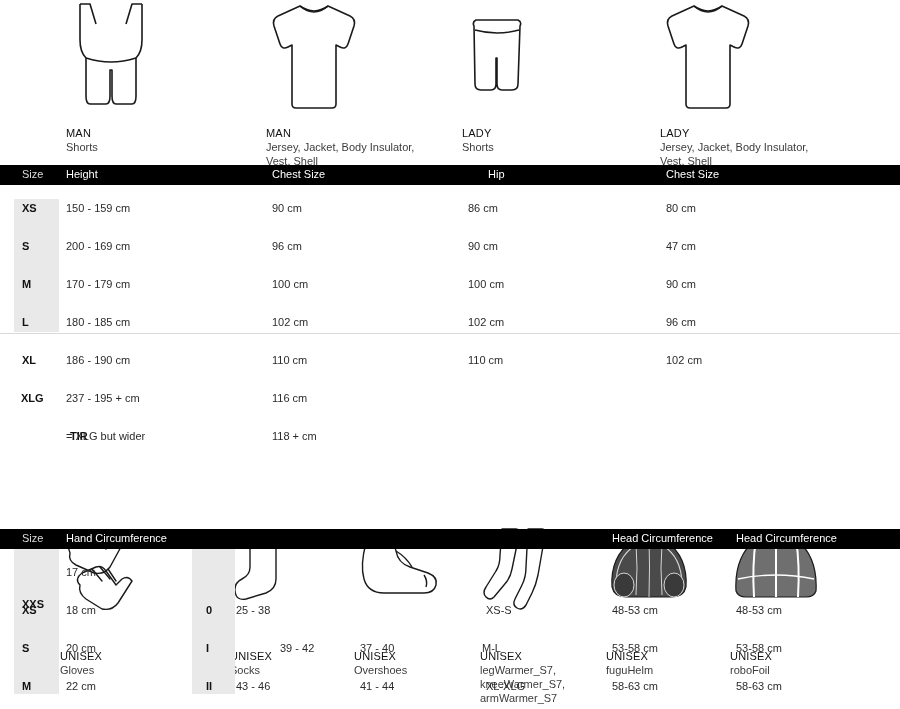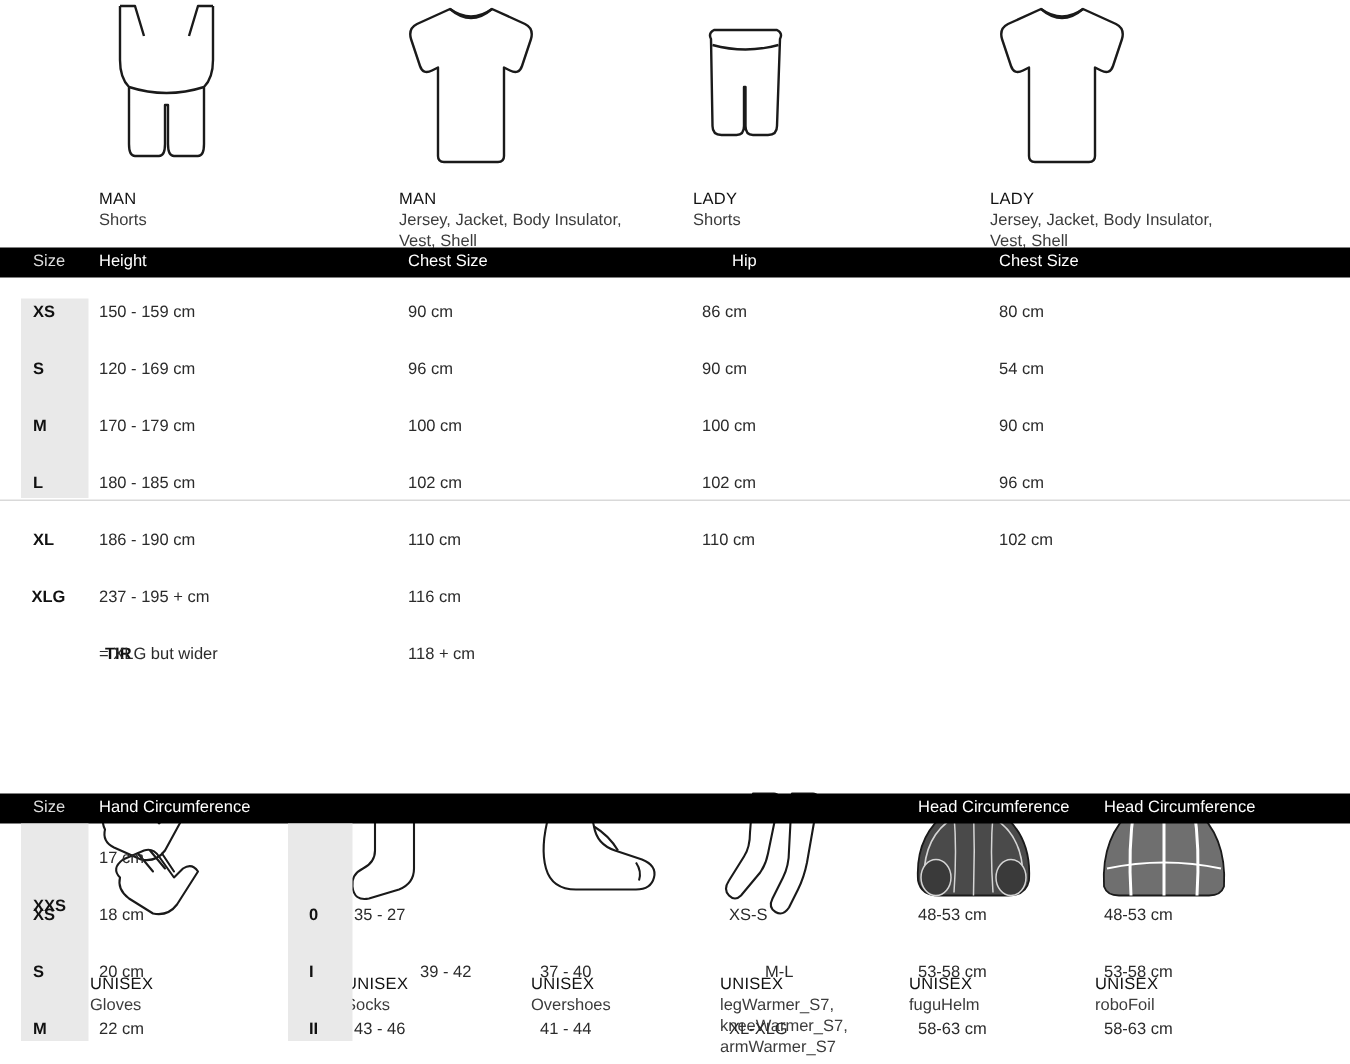--- a/index.html
+++ b/index.html
@@ -186,24 +186,24 @@
 
     <div class="trow" style="top:5px;">
       <span class="cell sz" style="left:22px;">XS</span>
       <span class="cell" style="left:66px;">150 - 159 cm</span>
       <span class="cell" style="left:272px;">90 cm</span>
       <span class="cell" style="left:468px;">86 cm</span>
       <span class="cell" style="left:666px;text-align:right;">80 cm</span>
     </div>
     <div class="trow" style="top:24px;">
       <span class="cell sz" style="left:22px;">S</span>
-      <span class="cell" style="left:66px;">120 - 169 cm</span>
+      <span class="cell" style="left:66px;">200 - 169 cm</span>
       <span class="cell" style="left:272px;">96 cm</span>
       <span class="cell" style="left:468px;">90 cm</span>
-      <span class="cell" style="left:666px;">54 cm</span>
+      <span class="cell" style="left:666px;">47 cm</span>
     </div>
     <div class="trow" style="top:43px;">
       <span class="cell sz" style="left:22px;">M</span>
       <span class="cell" style="left:66px;">170 - 179 cm</span>
       <span class="cell" style="left:272px;">100 cm</span>
       <span class="cell" style="left:468px;">100 cm</span>
       <span class="cell" style="left:666px;">90 cm</span>
     </div>
     <div class="trow" style="top:62px;">
       <span class="cell sz" style="left:22px;">L</span>
@@ -343,33 +343,33 @@
     <div class="shade" style="left:192px;top:0;width:43px;height:145px;"></div>
 
     <div class="trow" style="top:14px;">
       <span class="cell sz" style="left:22px;margin-top:32px;">XXS</span>
       <span class="cell" style="left:66px;">17 cm</span>
     </div>
     <div class="trow" style="top:33px;">
       <span class="cell sz" style="left:22px;">XS</span>
       <span class="cell" style="left:66px;">18 cm</span>
       <span class="cell sz" style="left:206px;">0</span>
-      <span class="cell" style="left:236px;">35 - 27</span>
+      <span class="cell" style="left:236px;">25 - 38</span>
       <span class="cell" style="left:360px;"></span>
       <span class="cell" style="left:486px;">XS-S</span>
       <span class="cell" style="left:612px;">48-53 cm</span>
       <span class="cell" style="left:736px;">48-53 cm</span>
     </div>
     <div class="trow" style="top:52px;">
       <span class="cell sz" style="left:22px;">S</span>
       <span class="cell" style="left:66px;">20 cm</span>
       <span class="cell sz" style="left:206px;">I</span>
       <span class="cell" style="left:236px;margin-left:44px;">39 - 42</span>
       <span class="cell" style="left:360px;">37 - 40</span>
-      <span class="cell" style="left:510px;">M-L</span>
+      <span class="cell" style="left:482px;">M-L</span>
       <span class="cell" style="left:612px;">53-58 cm</span>
       <span class="cell" style="left:736px;">53-58 cm</span>
     </div>
     <div class="trow" style="top:71px;">
       <span class="cell sz" style="left:22px;">M</span>
       <span class="cell" style="left:66px;">22 cm</span>
       <span class="cell sz" style="left:206px;">II</span>
       <span class="cell" style="left:236px;">43 - 46</span>
       <span class="cell" style="left:360px;">41 - 44</span>
       <span class="cell" style="left:486px;">XL-XLG</span>

